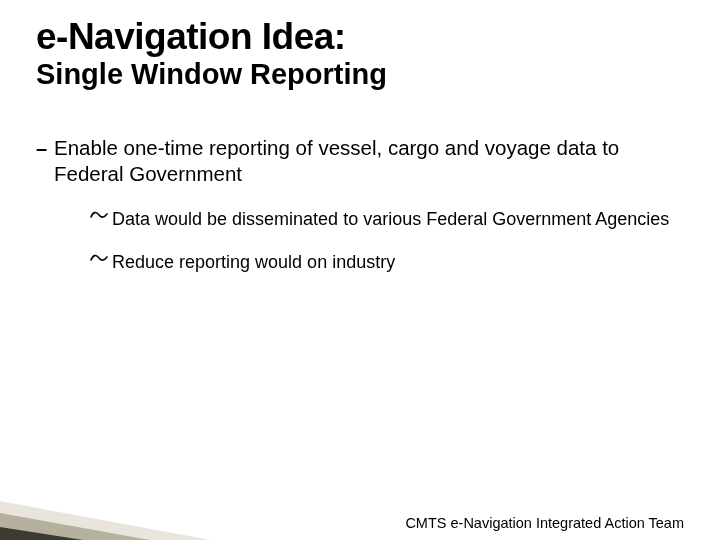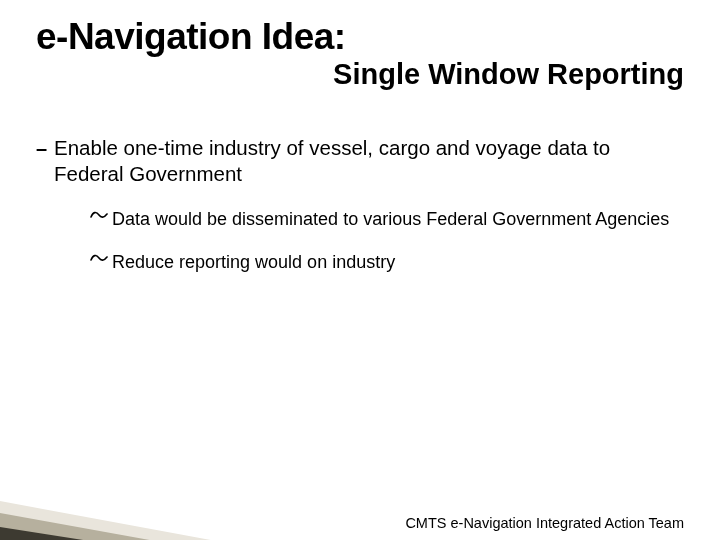--- a/index.html
+++ b/index.html
@@ -24,21 +24,20 @@
     letter-spacing: -0.5px;
     color: #000;
   }
   .subtitle {
     font-family: "Trebuchet MS", Verdana, sans-serif;
     font-weight: 700;
     font-size: 29px;
     line-height: 1.1;
     color: #000;
     margin-top: 2px;
-    text-align: right;
   }
   .content {
     margin-top: 44px;
   }
   .bullet-l1 {
     display: flex;
     align-items: flex-start;
     margin-bottom: 20px;
   }
   .bullet-l1 .icon {
@@ -99,21 +98,21 @@
 
 <div class="slide">
 
   <h1 class="title">e-Navigation Idea:</h1>
   <h2 class="subtitle">Single Window Reporting</h2>
 
   <div class="content">
 
     <div class="bullet-l1">
       <span class="icon">–</span>
-      <span class="text">Enable one-time industry of vessel, cargo and voyage data to Federal Government</span>
+      <span class="text">Enable one-time reporting of vessel, cargo and voyage data to Federal Government</span>
     </div>
 
     <div class="sub-list">
 
       <div class="bullet-l2">
         <span class="icon wing-icon">
           <svg width="18" height="14" viewBox="0 0 18 14">
             <path d="M1 8 C3 3, 6 2, 9 6 C11 9, 14 9, 17 5" stroke="#000" stroke-width="1.6" fill="none" stroke-linecap="round"></path>
           </svg>
         </span>

